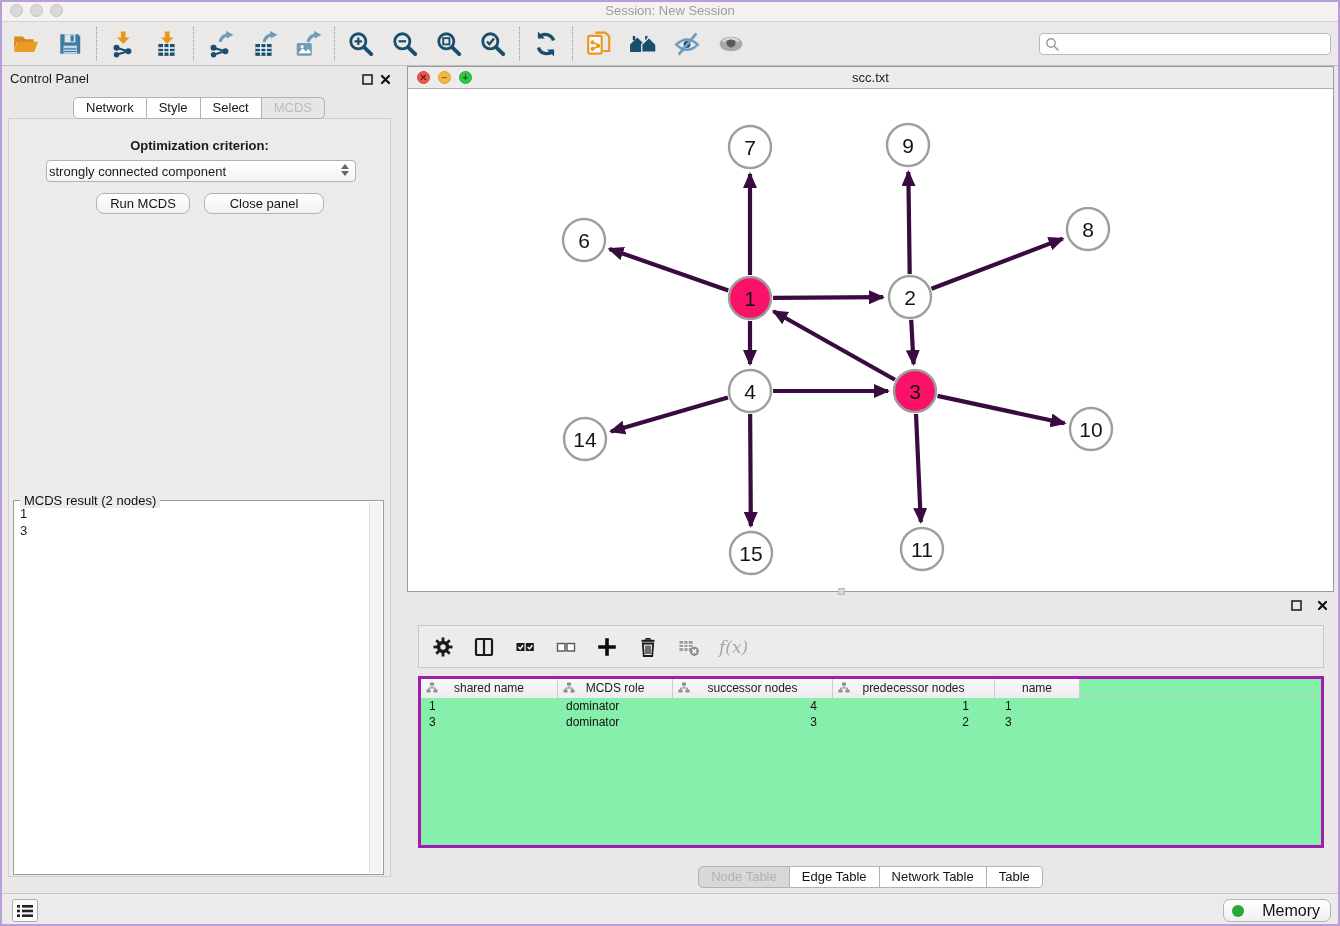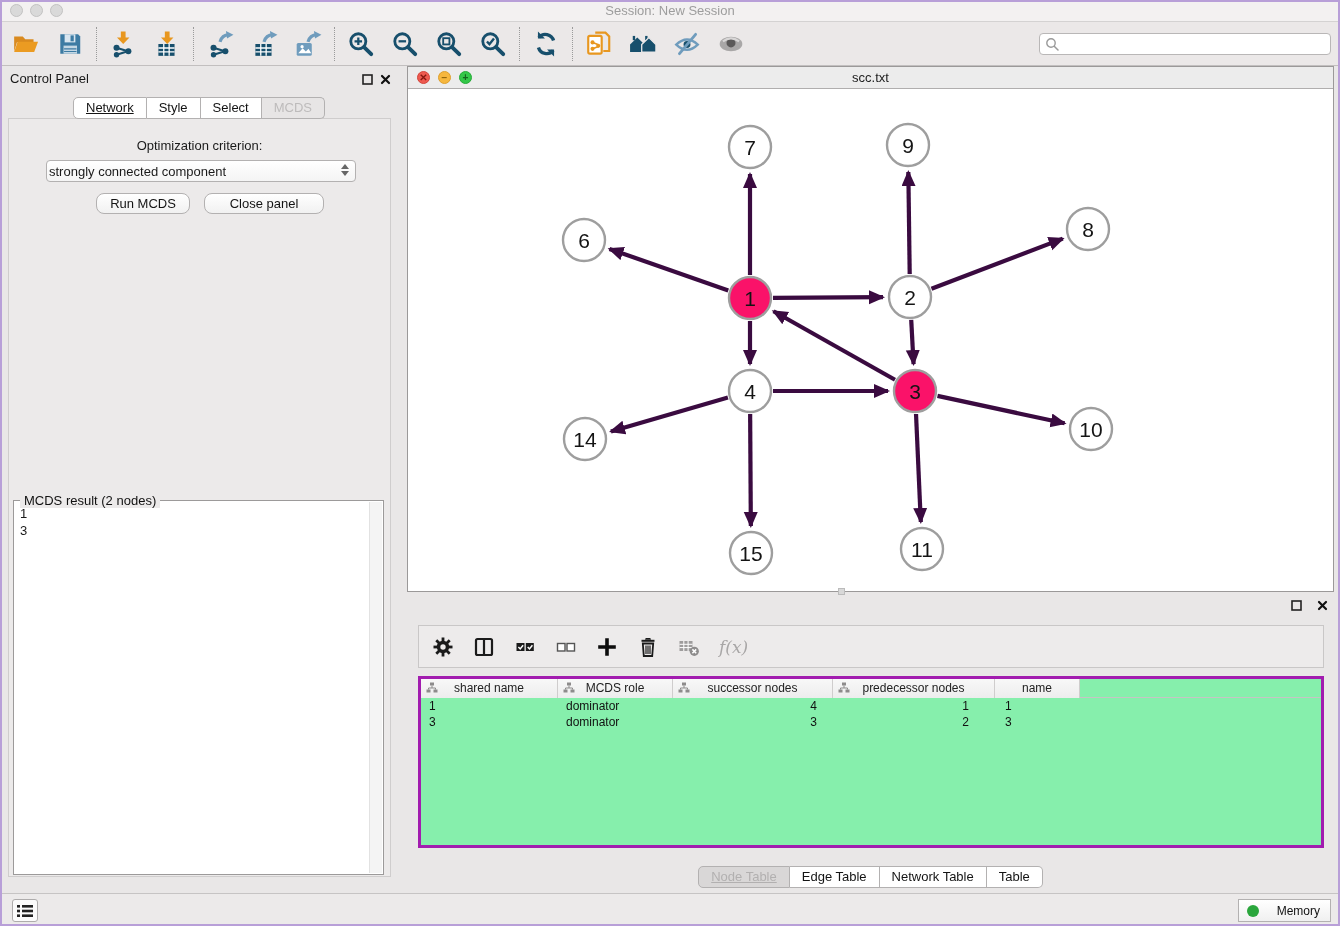--- a/index.html
+++ b/index.html
@@ -32,25 +32,25 @@
   .search-glyph { position:absolute; left:6px; top:4px; width:14px; height:14px; }
 
   
   .cp-header { position:absolute; left:10px; top:71px; font-size:13px; color:#1a1a1a; }
   .float-btn, .close-btn { position:absolute; top:73px; width:13px; height:13px; }
   .cp-body { position:absolute; left:8px; top:118px; width:383px; height:759px;
     background:#eceaea; border:1px solid #cfcdcd; }
   .seg { display:flex; position:absolute; z-index:5; }
   .seg .tab { background:#fff; border:1px solid #b3b1b1; border-left:none;
     padding:2px 12px 3px; font-size:13px; color:#141414; white-space:nowrap; cursor:default; }
-  .seg .tab:first-child { border-left:1px solid #b3b1b1; border-radius:5px 0 0 5px;text-decoration:underline; }
+  .seg .tab:first-child { border-left:1px solid #b3b1b1; border-radius:5px 0 0 5px; }
   .seg .tab:last-child { border-radius:0 5px 5px 0; }
   .seg .tab.active { background:#e7e5e5; color:#bdbbbb; }
   .cp-tabs { left:199px; top:97px; transform:translateX(-50%); }
-  .opt-label { position:absolute; left:0; top:19px; width:100%; text-align:center; font-size:13px; }
+  .opt-label { position:absolute; left:0; top:19px; width:100%; text-align:center; font-size:13px;font-weight:bold; }
   .dropdown { position:absolute; left:37px; top:41px; width:310px; height:22px;
     background:linear-gradient(#fff,#f4f4f4); border:1px solid #b3b1b1; border-radius:4px;
     font-size:13px; display:flex; align-items:center; padding-left:2px; cursor:default; }
   .stepper { position:absolute; right:6px; top:3px; display:flex; flex-direction:column; gap:2px; }
   .stepper i { width:0; height:0; border-left:4px solid transparent; border-right:4px solid transparent; display:block; }
   .stepper .up { border-bottom:5px solid #666; }
   .stepper .dn { border-top:5px solid #666; }
   .mac-btn { position:absolute; height:21px; background:linear-gradient(#fff,#f1f1f1);
     border:1px solid #b3b1b1; border-radius:8px; font-size:13px; font-family:"Liberation Sans",sans-serif;
     color:#141414; text-align:center; cursor:default; }
@@ -100,22 +100,22 @@
   .tp-tabs { position:absolute; left:0; top:271px; width:100%; display:flex; justify-content:center; }
   .tp-tabs .tab.active { background:#d9d7d7; color:#b2b0b0; }
 
   
   .statusbar { position:absolute; left:0; top:893px; width:1340px; height:33px;
     background:#eceaea; border-top:1px solid #c6c4c4; }
   .list-btn { position:absolute; left:12px; top:5px; width:26px; height:23px;
     background:#fbfbfb; border:1px solid #aeacac; border-radius:3px;
     display:flex; align-items:center; justify-content:center; }
   .memory-btn { position:absolute; right:9px; top:5px; height:23px; padding:0 10px 0 8px;
-    background:linear-gradient(#fff,#f0f0f0); border:1px solid #b3b1b1; border-radius:0;
-    display:flex; align-items:center; gap:18px; font-size:12px; color:#111; }
+    background:linear-gradient(#fff,#f0f0f0); border:1px solid #b3b1b1; border-radius:7px;
+    display:flex; align-items:center; gap:18px; font-size:16px; color:#111; }
   .mem-dot { width:12px; height:12px; border-radius:50%; background:#2aa63c; }
 </style>
 </head>
 <body>
 
 <div class="frame"></div>
 
 <div class="titlebar">
   <div class="mac-lights">
     <span class="mac-light"></span>

